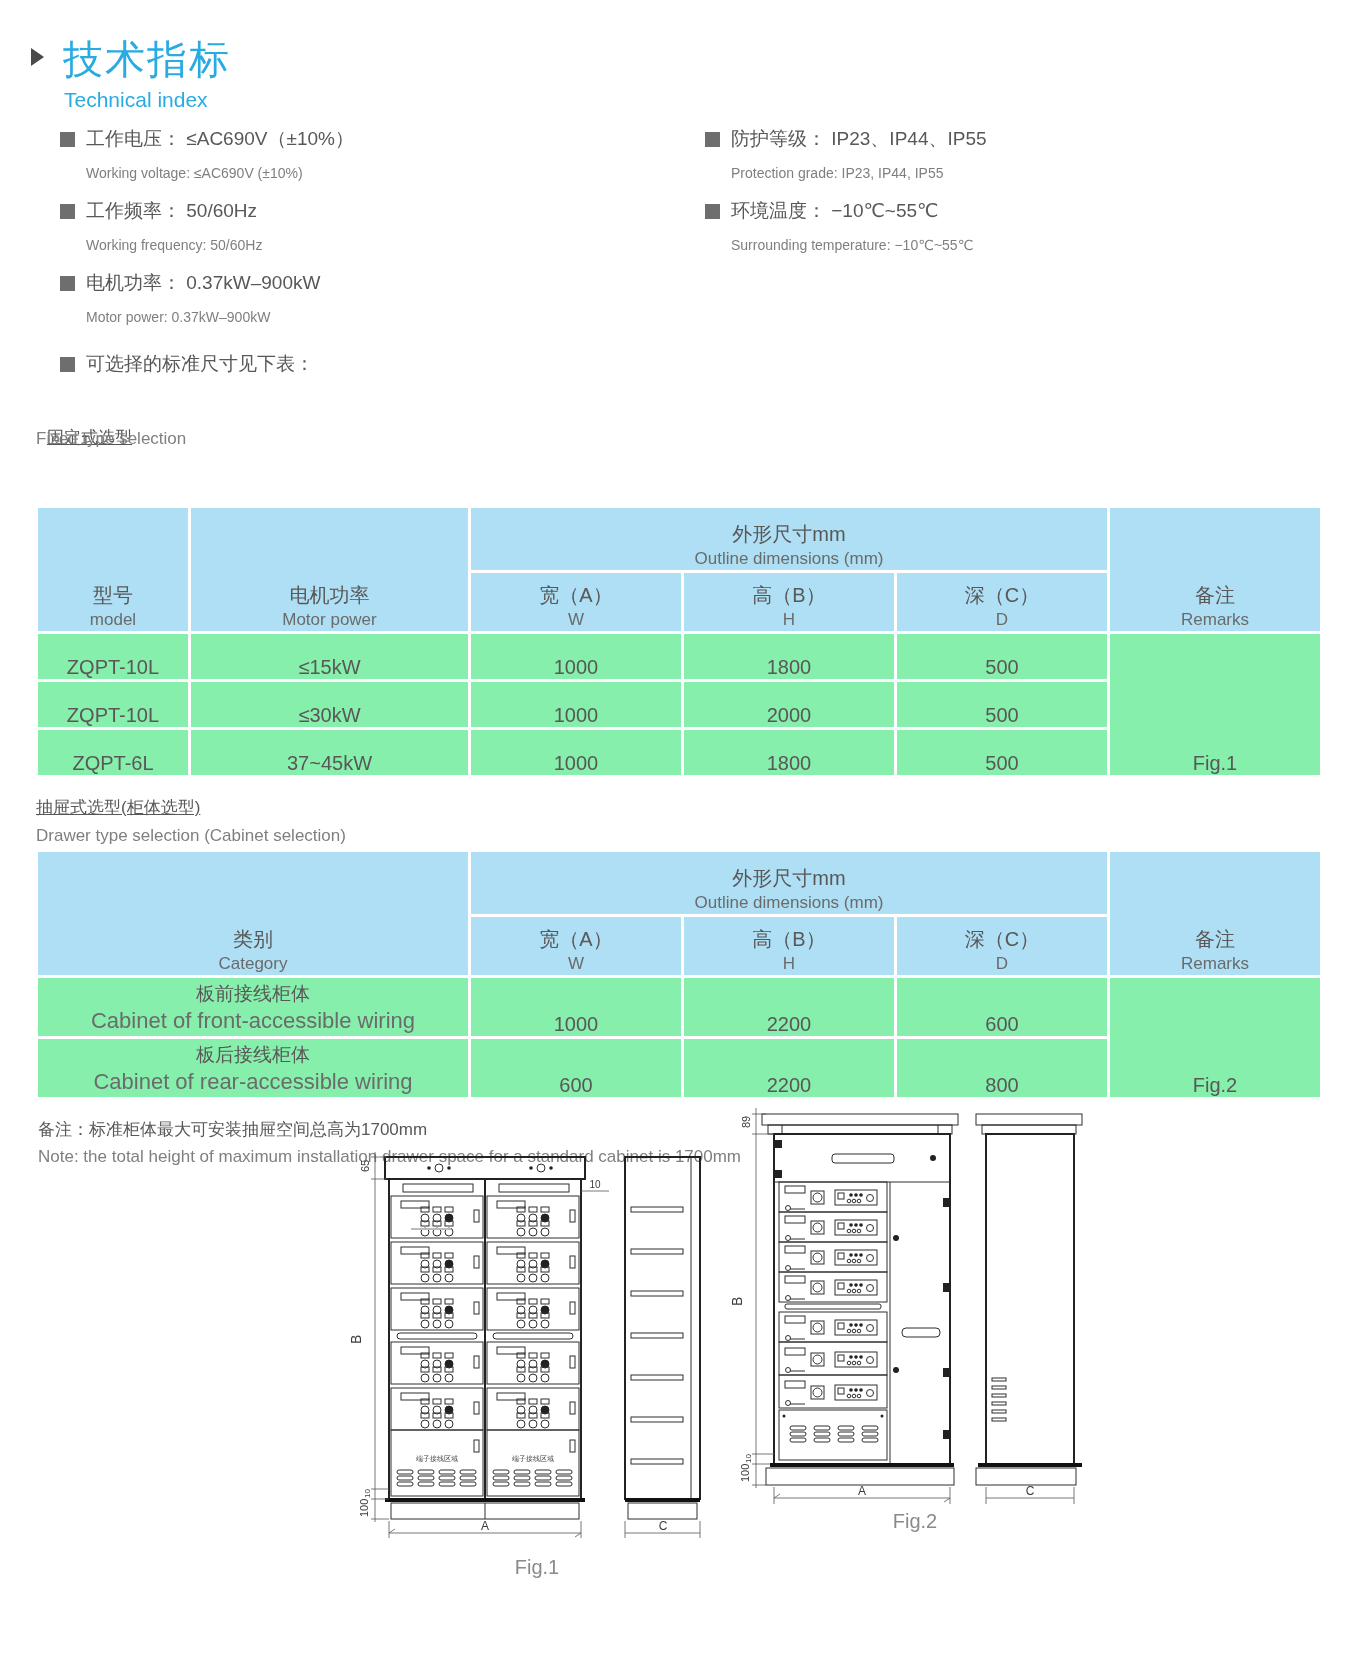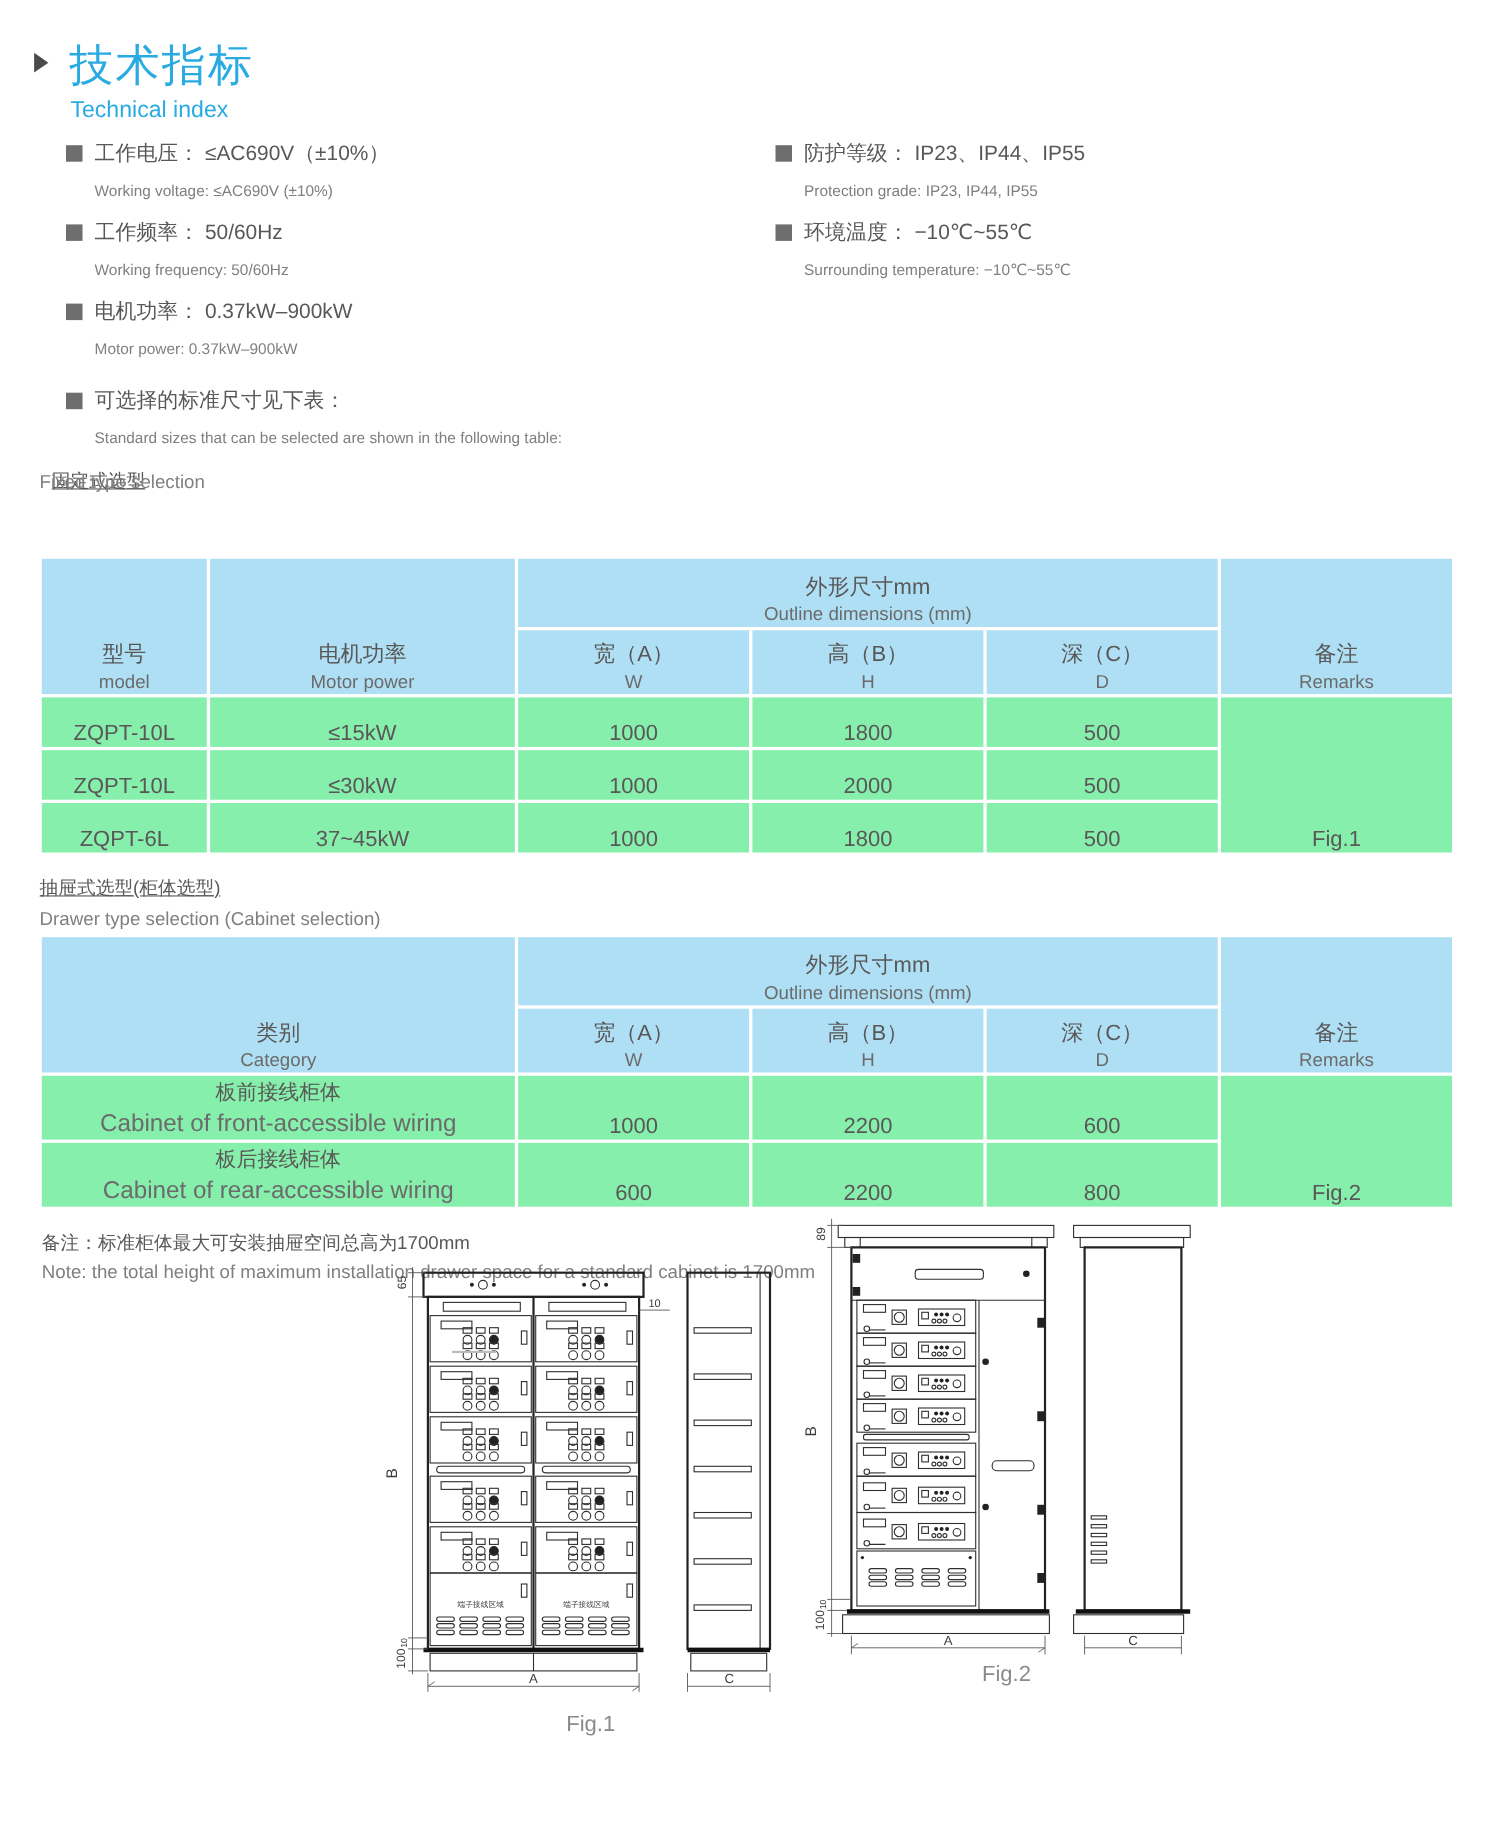--- a/index.html
+++ b/index.html
@@ -72,21 +72,20 @@
         <span class="bullet"></span>
         <span>电机功率： 0.37kW–900kW</span>
       </div>
     <div class="spec-en">Motor power: 0.37kW–900kW</div>
   </div>
   <div class="spec-item" style="margin-top:9px;">
     <div class="spec-zh">
         <span class="bullet"></span>
         <span>可选择的标准尺寸见下表：</span>
       </div>
-    <div class="spec-en">Standard sizes that can be selected are shown in the following table:</div>
   </div>
 </div>
 
 <div class="abs spec-col" style="left:705px;top:126px;width:620px;">
   <div class="spec-item">
     <div class="spec-zh">
         <span class="bullet"></span>
         <span>防护等级： IP23、IP44、IP55</span>
       </div>
     <div class="spec-en">Protection grade: IP23, IP44, IP55</div>

